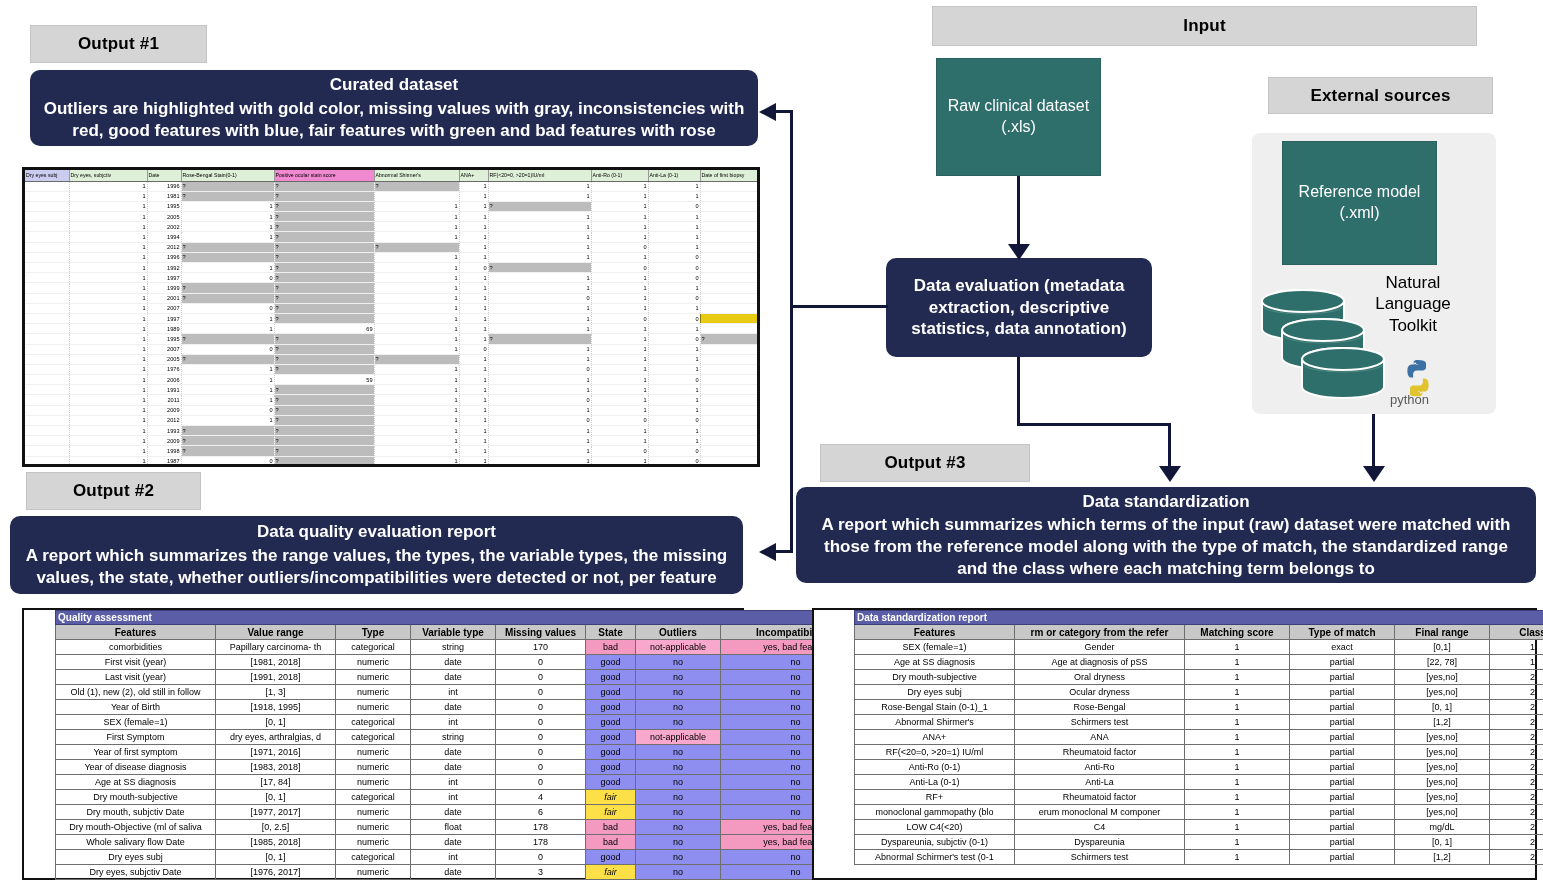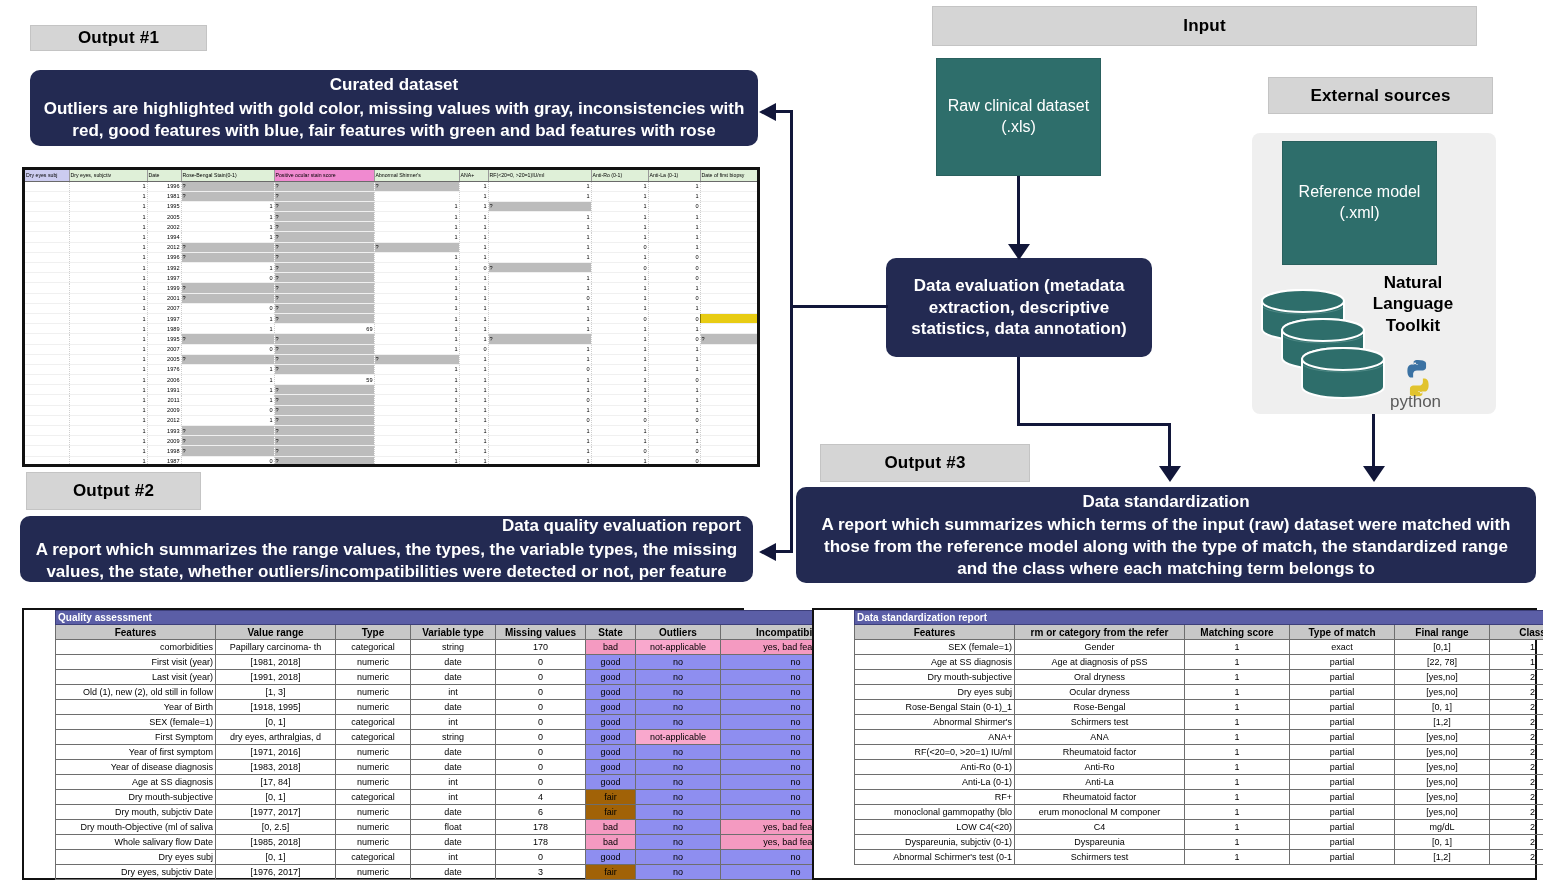--- a/index.html
+++ b/index.html
@@ -115,35 +115,35 @@
     height: 14px;
     border: 1px solid #3d3f7a;
   }
   table.rt tr.hdr td {
     background: #c8c8c8;
     font-weight: bold;
     text-align: center;
     font-size: 10px;
   }
   .c { text-align: center; }
-  .l { text-align: right; }
+  .l { text-align: center; }
   .bg-pink   { background: #f49ac1; }
   .bg-blue   { background: #8e8ef0; }
-  .bg-green  { background: #a16207; }
+  .bg-green  { background: #fde047; font-style: italic; }
   .bg-lpink  { background: #f9a8cd; }
 
   
   .py { position: absolute; }
 </style>
 </head>
 <body>
 
 <div id="root">
 
-  <div class="tag-box" style="left:30px;top:25px;width:177px;height:26px;font-size:17px;">
+  <div class="tag-box" style="left:30px;top:25px;width:177px;height:38px;font-size:17px;">
     <span>Output #1</span>
   </div>
 
   <div class="navy-box" style="left:30px;top:70px;width:728px;height:76px;">
     <div class="ttl">Curated dataset</div>
     <div class="sub">Outliers are highlighted with gold color, missing values with gray, inconsistencies with red, good features with blue, fair features with green and bad features with rose</div>
   </div>
 
   <div id="sheet-wrap">
     <table class="sheet">
@@ -554,21 +554,21 @@
             <td class="n">2017</td>
           </tr>
         </tbody>
     </table>
   </div>
 
   <div class="tag-box" style="left:26px;top:472px;width:175px;height:38px;font-size:17px;">
     <span>Output #2</span>
   </div>
 
-  <div class="navy-box" style="left:20px;top:516px;width:733px;height:66px;align-items:flex-end;">
+  <div class="navy-box" style="left:10px;top:516px;width:733px;height:78px;">
     <div class="ttl">Data quality evaluation report</div>
     <div class="sub">A report which summarizes the range values, the types, the variable types, the missing values, the state, whether outliers/incompatibilities were detected or not, per feature</div>
   </div>
 
   <div class="rep" style="left:22px;top:608px;width:722px;height:272px;padding-left:31px;">
     <table class="rt">
       <colgroup>
         <col style="width:160px">
           <col style="width:120px">
           <col style="width:75px">
@@ -767,21 +767,21 @@
   <div class="tag-box" style="left:1268px;top:77px;width:225px;height:37px;font-size:17px;">
     <span>External sources</span>
   </div>
 
   <div class="panel-gray" style="left:1252px;top:133px;width:244px;height:281px;"></div>
 
   <div class="teal-box" style="left:1282px;top:141px;width:155px;height:124px;">
     <span>Reference model (.xml)</span>
   </div>
 
-  <div style="position:absolute;left:1358px;top:272px;width:110px;text-align:center;font-weight:bold;font-size:17px;line-height:1.25;color:#000;">
+  <div style="position:absolute;left:1358px;top:272px;width:110px;text-align:center;font-weight:normal;font-size:17px;line-height:1.25;color:#000;">
     <span>Natural Language Toolkit</span>
   </div>
 
   <svg style="position:absolute;left:1258px;top:283px;" width="160" height="125" viewBox="0 0 160 125">
     <g fill="#2e6e6b" stroke="#ffffff" stroke-width="2">
       <path d="M4 18 a41 11 0 0 1 82 0 v28 a41 11 0 0 1 -82 0 z"></path>
       <ellipse cx="45" cy="18" rx="41" ry="11" fill="#2e6e6b"></ellipse>
       <path d="M24 47 a41 11 0 0 1 82 0 v28 a41 11 0 0 1 -82 0 z"></path>
       <ellipse cx="65" cy="47" rx="41" ry="11" fill="#2e6e6b"></ellipse>
       <path d="M44 76 a41 11 0 0 1 82 0 v28 a41 11 0 0 1 -82 0 z"></path>
@@ -791,21 +791,21 @@
       <path d="M5 24 a41 9 0 0 0 80 0"></path>
         <path d="M25 53 a41 9 0 0 0 80 0"></path>
         <path d="M45 82 a41 9 0 0 0 80 0"></path>
     </g>
   </svg>
 
   <svg class="py" style="left:1398px;top:358px;" width="40" height="40" viewBox="0 0 64 64">
     <path d="M31.9 3c-7.3 0-6.8 3.2-6.8 3.2v3.3h7v1H22s-7 -.8-7 10.1c0 10.9 6.1 10.5 6.1 10.5h3.1v-5s-.2-6.1 6-6.1h8.9s5.8.1 5.8-5.6V8.8S46 3 31.9 3zM27.3 7.2c.9 0 1.7.8 1.7 1.7s-.8 1.7-1.7 1.7-1.7-.8-1.7-1.7.8-1.7 1.7-1.7z" fill="#3b72a3"></path>
     <path d="M32.1 61c7.3 0 6.8-3.2 6.8-3.2v-3.3h-7v-1h10.1s7 .8 7-10.1c0-10.9-6.1-10.5-6.1-10.5h-3.1v5s.2 6.1-6 6.1h-8.9s-5.8-.1-5.8 5.6v8.6S18 61 32.1 61zm4.6-4.2c-.9 0-1.7-.8-1.7-1.7s.8-1.7 1.7-1.7 1.7.8 1.7 1.7-.8 1.7-1.7 1.7z" fill="#e1c32e"></path>
   </svg>
-  <div style="position:absolute;left:1390px;top:392px;font-size:17px;color:#5a5a5a;">
+  <div style="position:absolute;left:1390px;top:392px;font-size:13px;color:#5a5a5a;">
     <span>python</span>
   </div>
 
   <div class="navy-box" style="left:886px;top:258px;width:266px;height:99px;">
     <div class="sub">Data evaluation (metadata extraction, descriptive statistics, data annotation)</div>
   </div>
 
   <div class="tag-box" style="left:820px;top:444px;width:210px;height:38px;font-size:17px;">
     <span>Output #3</span>
   </div>

